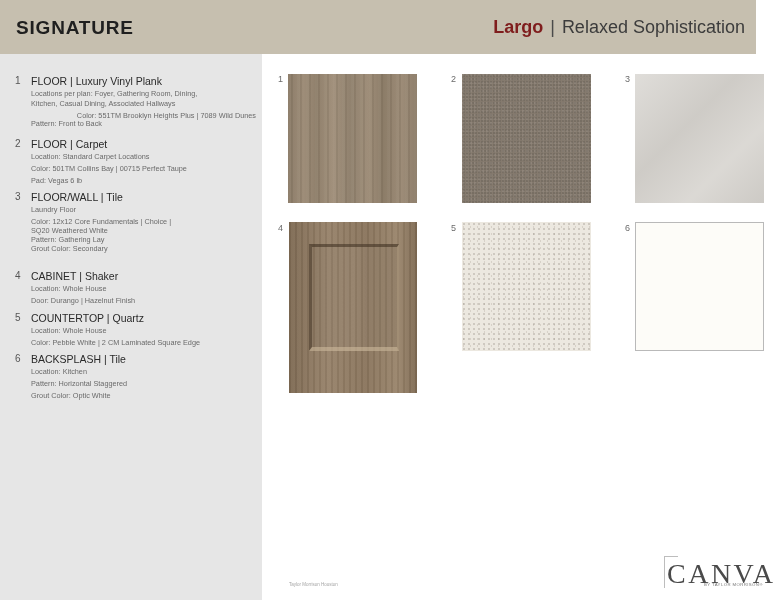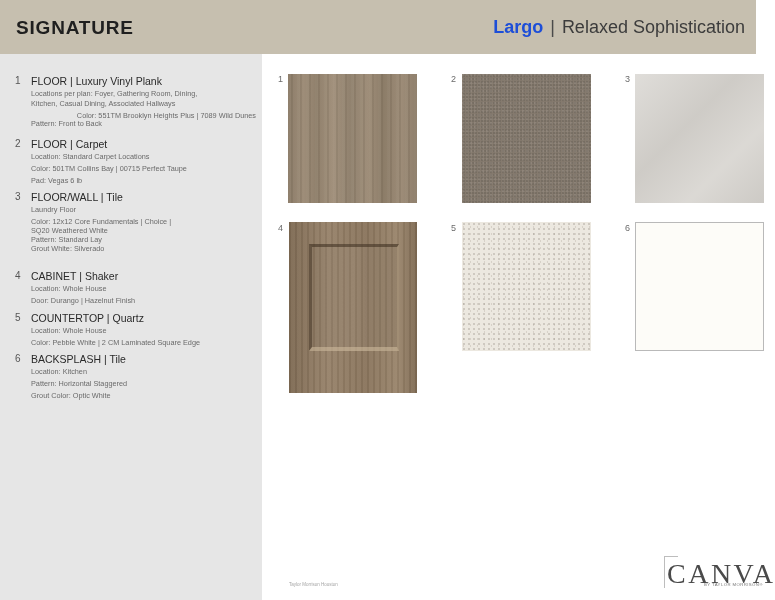--- a/index.html
+++ b/index.html
@@ -12,21 +12,21 @@
   }
   .brand {
     position: absolute; left: 16px; top: 17px;
     font-family: "Liberation Sans", sans-serif; font-weight: bold;
     font-size: 19px; letter-spacing: 0.8px; color: #1f1f1f;
   }
   .collection {
     position: absolute; right: 11px; top: 17px; font-size: 18px; color: #2a2a2a;
     white-space: nowrap;
   }
-  .collection .name { font-weight: bold; color: #1d4ed8; text-align: right; }
+  .collection .name { font-weight: bold; color: #7f1d1d; text-align: right; }
   .collection .sep { color: #4a4a4a; margin: 0 2px; }
   .collection .style { color: #3c3c3c; }
 
   .sidebar {
     position: absolute; left: 0; top: 54px; width: 262px; height: 546px;
     background: #e6e6e6;
   }
   .spec {
     position: absolute; left: 0; width: 262px;
   }
@@ -141,22 +141,22 @@
     </div>
   </div>
 
   <div class="spec" style="top:137px;">
     <span class="num">3</span>
     <span class="title">FLOOR/WALL | Tile</span>
     <div class="details">
       <span class="line">Laundry Floor</span>
       <span class="line gap" style="line-height:9px;">Color: 12x12 Core Fundamentals | Choice |</span>
       <span class="line" style="line-height:9px;">SQ20 Weathered White</span>
-      <span class="line" style="line-height:9px;">Pattern: Standard Lay</span>
-      <span class="line" style="line-height:9px;">Grout White: Silverado</span>
+      <span class="line" style="line-height:9px;">Pattern: Gathering Lay</span>
+      <span class="line" style="line-height:9px;">Grout Color: Secondary</span>
     </div>
   </div>
 
   <div class="spec" style="top:216px;">
     <span class="num">4</span>
     <span class="title">CABINET | Shaker</span>
     <div class="details">
       <span class="line">Location: Whole House</span>
       <span class="line gap">Door: Durango | Hazelnut Finish</span>
     </div>

